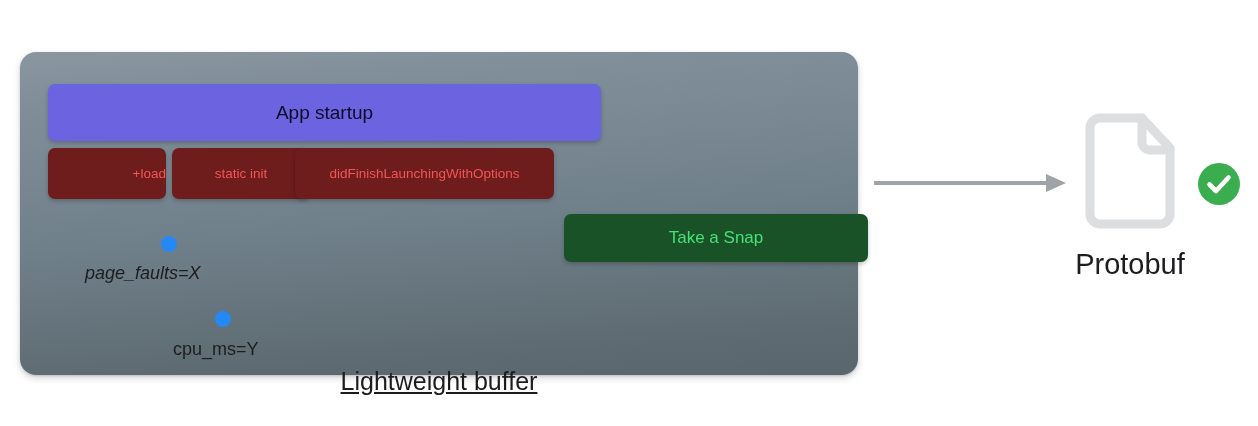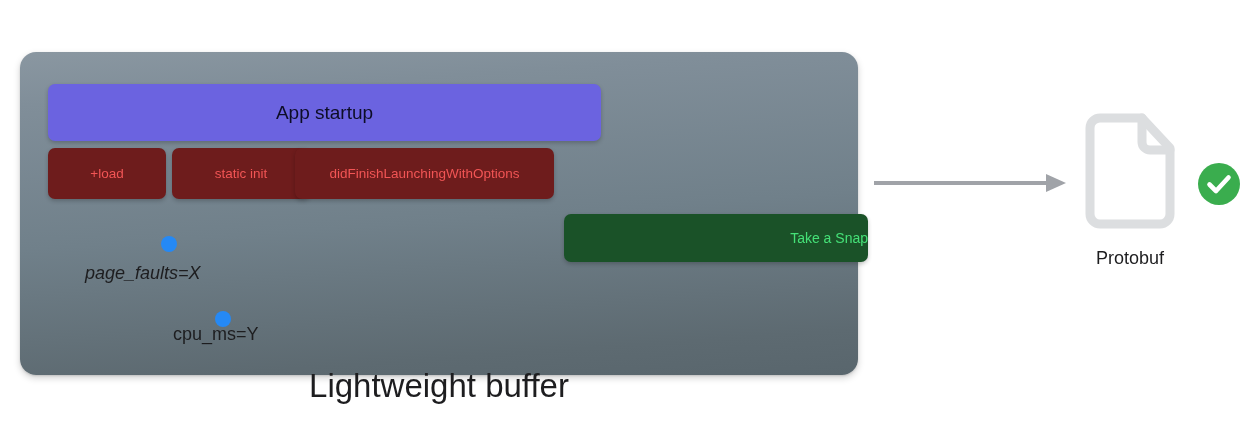--- a/index.html
+++ b/index.html
@@ -59,33 +59,32 @@
     font-size: 19px;
   }
 
   .box-red {
     background: #6e1c1c;
     color: #f25555;
     font-size: 13.5px;
     top: 96px;
     height: 51px;
   }
-  .box-load      { left: 28px;  width: 118px; }
+  .box-load      { left: 28px;  width: 118px; justify-content: flex-end; }
   .box-staticinit{ left: 152px; width: 138px; }
   .box-didfinish { left: 275px; width: 259px; }
 
   .box-snap {
     left: 544px;
     top: 162px;
     width: 304px;
     height: 48px;
     background: #1a5228;
     color: #45e077;
-    font-size: 14px;
-    justify-content: flex-end;
+    font-size: 17px;
   }
 
   .box-stories {
     left: 389px;
     top: 226px;
     width: 305px;
     height: 46px;
     background: #7a4a0e;
     color: #f5a73f;
     font-size: 17px;
@@ -102,31 +101,32 @@
   .dot-page-faults { left: 141px; top: 184px; }
   .dot-cpu-ms      { left: 195px; top: 259px; }
 
   .metric-label {
     position: absolute;
     font-size: 18px;
     color: #1d1d1f;
     white-space: nowrap;
   }
   .label-page-faults { left: 65px;  top: 211px; font-style: italic; }
-  .label-cpu-ms      { left: 153px; top: 272px; }
+  .label-cpu-ms      { left: 153px; top: 287px; }
 
   
   .panel-caption {
     position: absolute;
     left: 20px;
     top: 367px;
     width: 838px;
     text-align: center;
-    font-size: 33px;
+    font-size: 25px;
     color: #1d1d1f;
+    text-decoration: underline;
   }
 
   
   .flow-arrow {
     position: absolute;
     left: 870px;
     top: 168px;
     width: 200px;
     height: 30px;
   }
@@ -138,21 +138,21 @@
     top: 112px;
     width: 100px;
     height: 118px;
   }
   .doc-caption {
     position: absolute;
     left: 1040px;
     top: 248px;
     width: 180px;
     text-align: center;
-    font-size: 18px;
+    font-size: 29px;
     color: #1d1d1f;
     white-space: nowrap;
   }
 
   
   .check-badge {
     position: absolute;
     left: 1198px;
     top: 163px;
     width: 42px;

